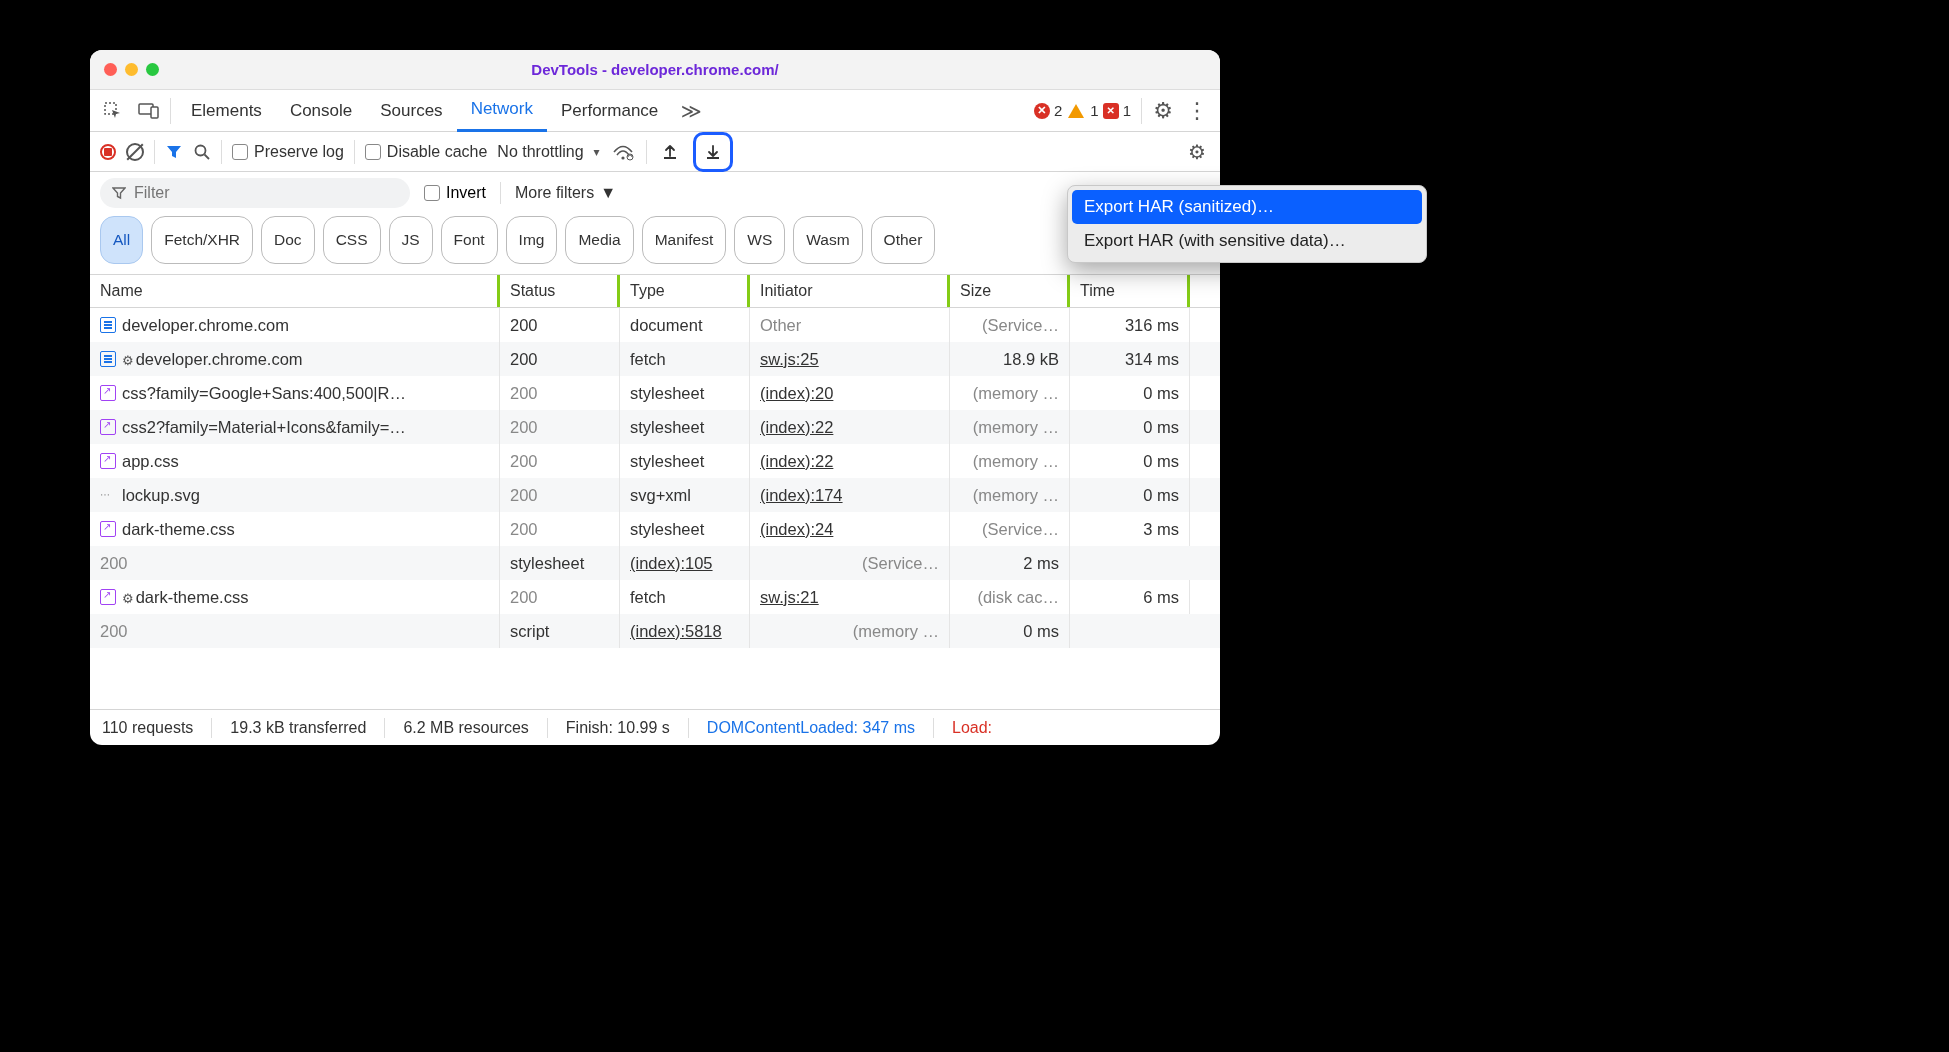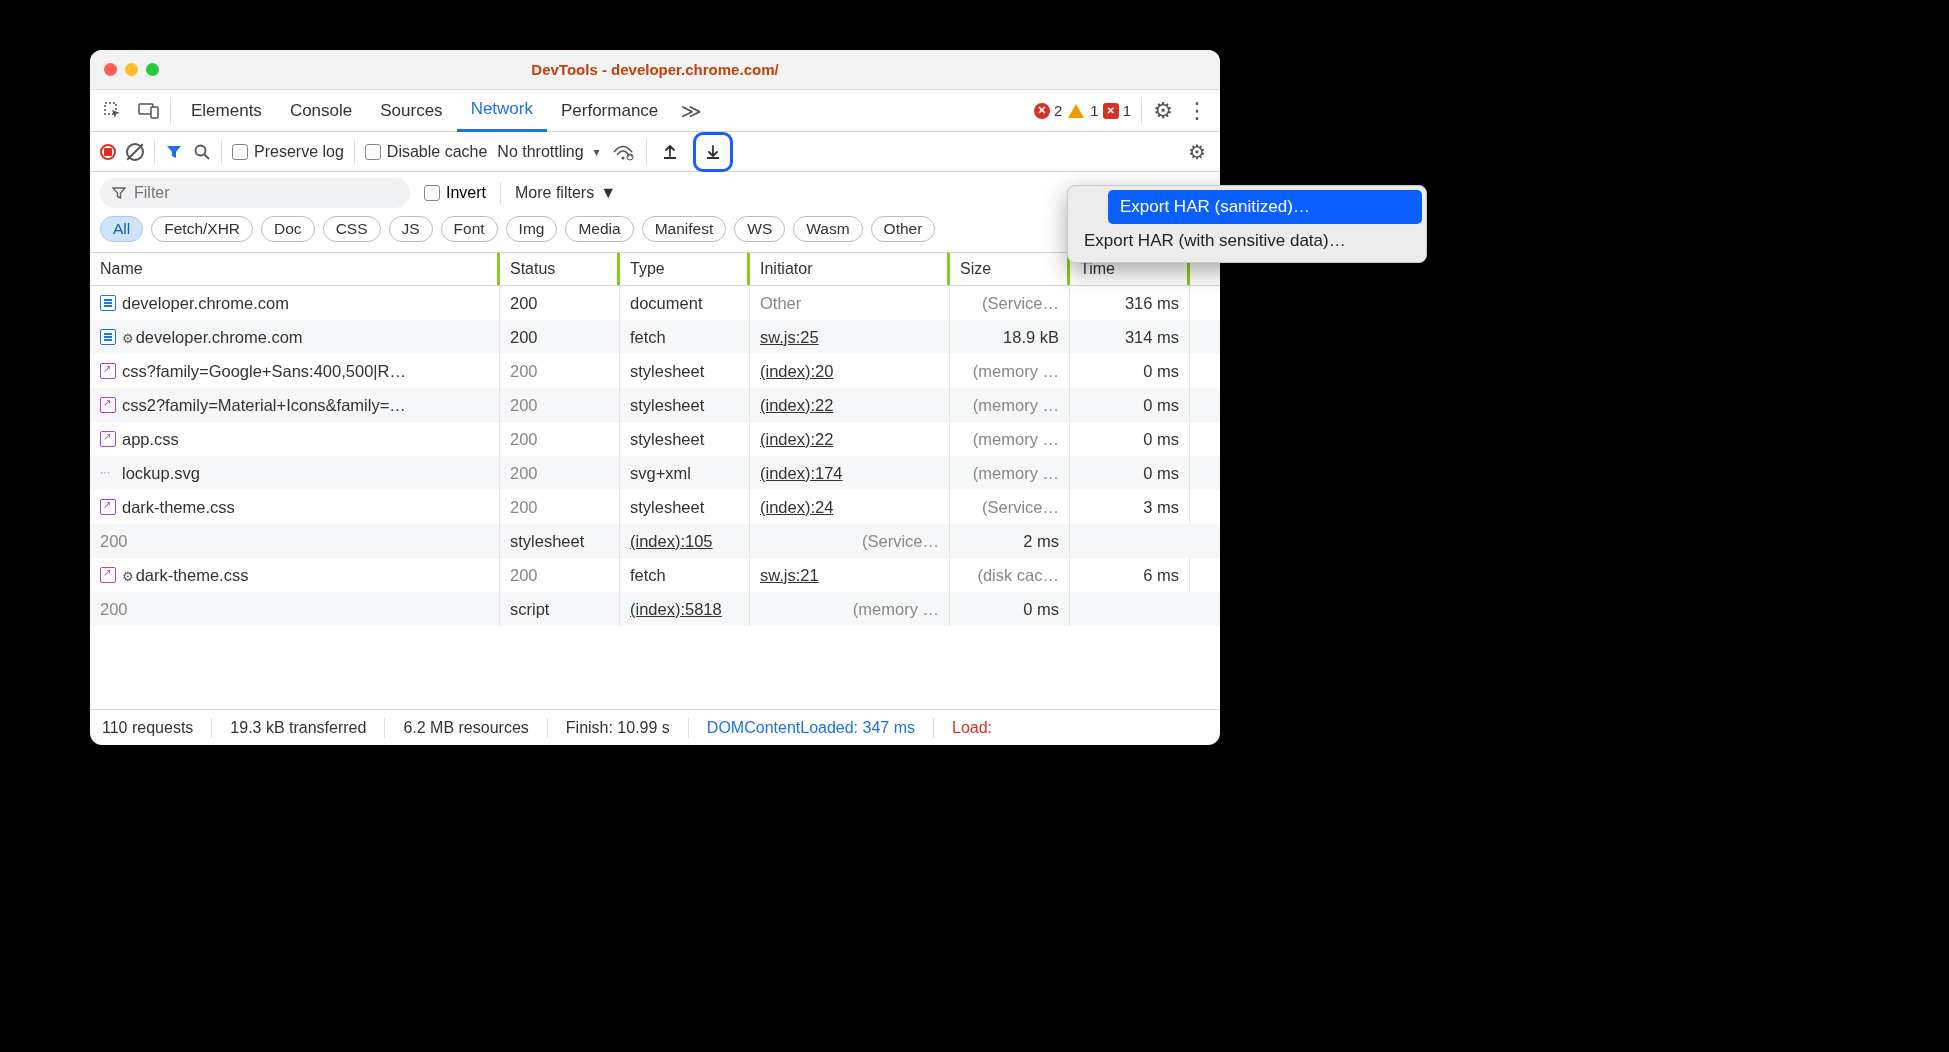--- a/index.html
+++ b/index.html
@@ -32,21 +32,21 @@
   padding: 0 14px;
   position: relative;
 }
 .traffic-lights { display: flex; gap: 8px; }
 .traffic-light { width: 13px; height: 13px; border-radius: 50%; }
 .tl-close { background: #ff5f57; }
 .tl-min { background: #febc2e; }
 .tl-max { background: #28c840; }
 .titlebar-title {
   position: absolute; left: 0; right: 0; text-align: center;
-  font-size: 15px; font-weight: 600; color: #c2410c; pointer-events: none;
+  font-size: 15px; font-weight: 600; color: #6d28d9; pointer-events: none;
 }
 
 .tabbar {
   height: 42px;
   border-bottom: 1px solid #d5d5d5;
   display: flex;
   align-items: center;
   padding: 0 10px;
   gap: 6px;
 }
@@ -100,21 +100,21 @@
 .filterbar-row1 { display:flex; align-items:center; gap:14px; margin-bottom:8px;}
 .filter-pill {
   display:flex; align-items:center; gap:8px;
   background:#f1f2f3; border-radius:18px; padding:6px 18px 6px 12px;
   font-size:16px; color:#555; width:310px;
 }
 .funnel-icon { font-size:14px; color:#555;}
 .more-filters { display:flex; align-items:center; gap:6px; font-size:16px; color:#333; cursor:pointer;}
 .filterbar-row2 { display:flex; gap:8px; flex-wrap:wrap;}
 .chip {
-  border:1px solid #bbb; border-radius:14px; padding:3px 12px;
+  border:1px solid #bbb; border-radius:14px; padding:14px 12px;
   font-size:15.5px; color:#333; cursor:pointer; background:#fff;
 }
 .chip.active { background:#cfe3fb; border-color:#a9c8ef; color:#1558c0; }
 
 .table-area { flex:1; overflow:hidden; display:flex; flex-direction:column;}
 .table-header {
   display:grid;
   grid-template-columns: 410px 120px 130px 200px 120px 120px;
   border-bottom:1px solid #d5d5d5;
   background:#fff;
@@ -160,21 +160,21 @@
   background:#ececec;
   border:1px solid #c8c8c8;
   border-radius:8px;
   box-shadow:0 8px 24px rgba(0,0,0,0.35);
   padding:4px;
   overflow:hidden;
 }
 .menu-item {
   padding:7px 12px; font-size:17px; color:#222; border-radius:5px; cursor:pointer;
 }
-.menu-item.hover { background:#0a60ff; color:#fff;margin-left:36px;}
+.menu-item.hover { background:#0a60ff; color:#fff;}
 
 svg { display:block;}
 </style>
 </head>
 <body>
 
 <div class="window">
 
   <div class="titlebar">
     <div class="traffic-lights">

